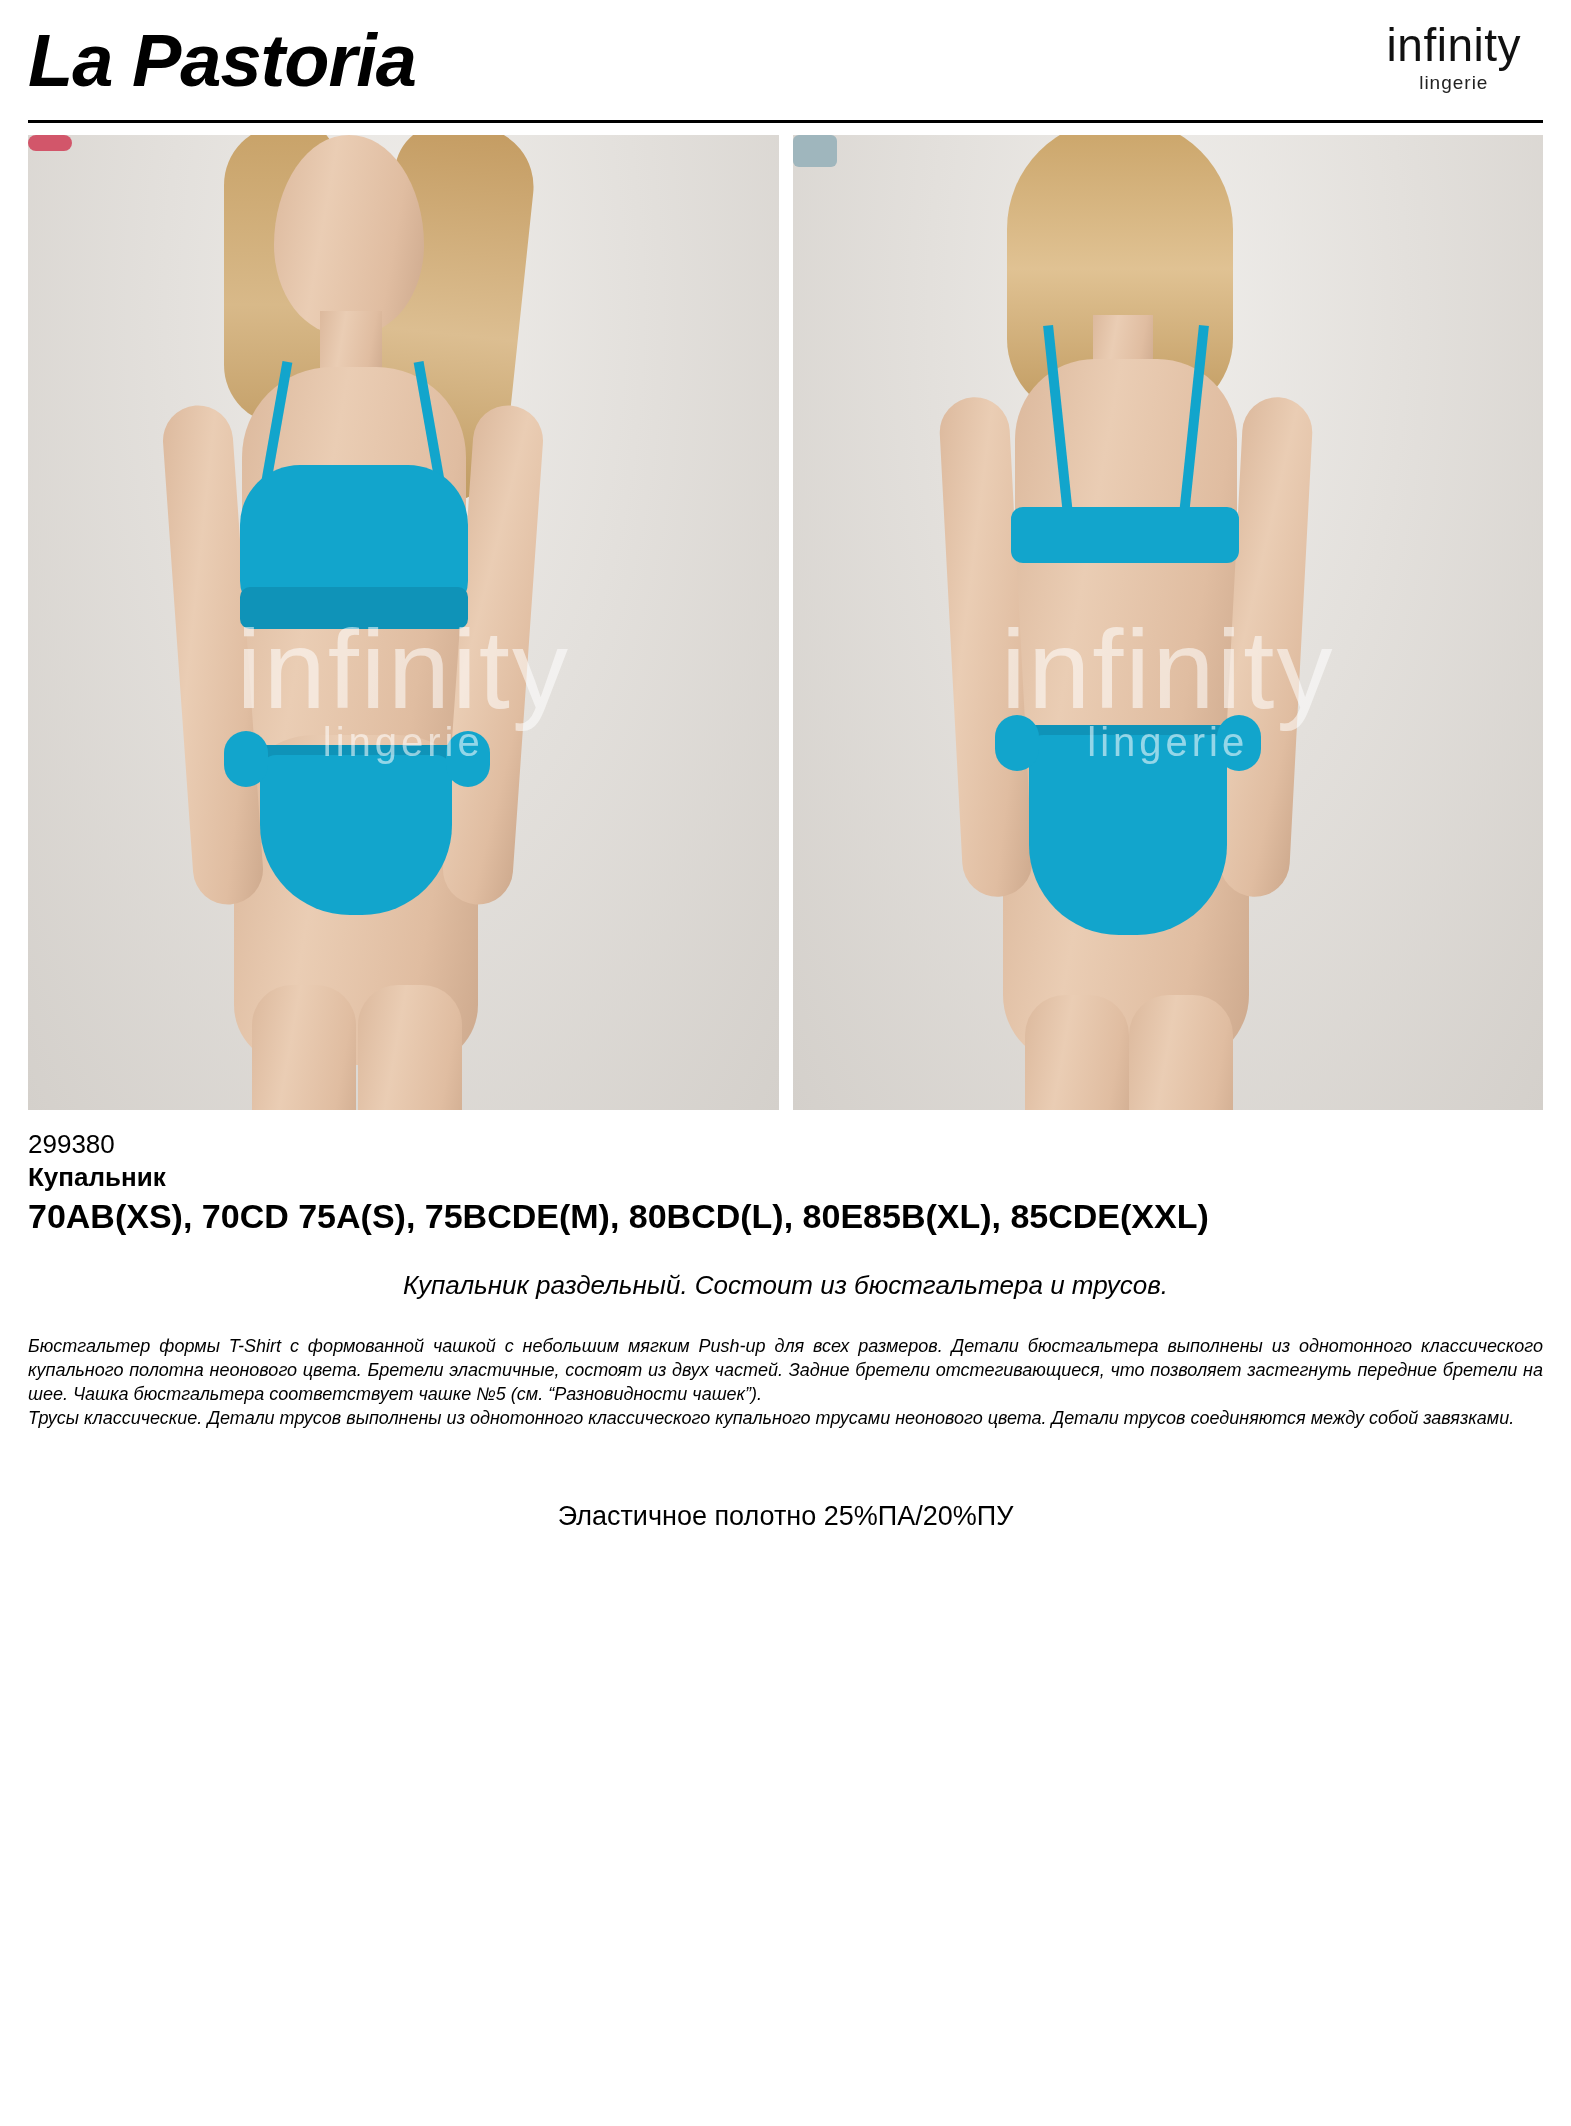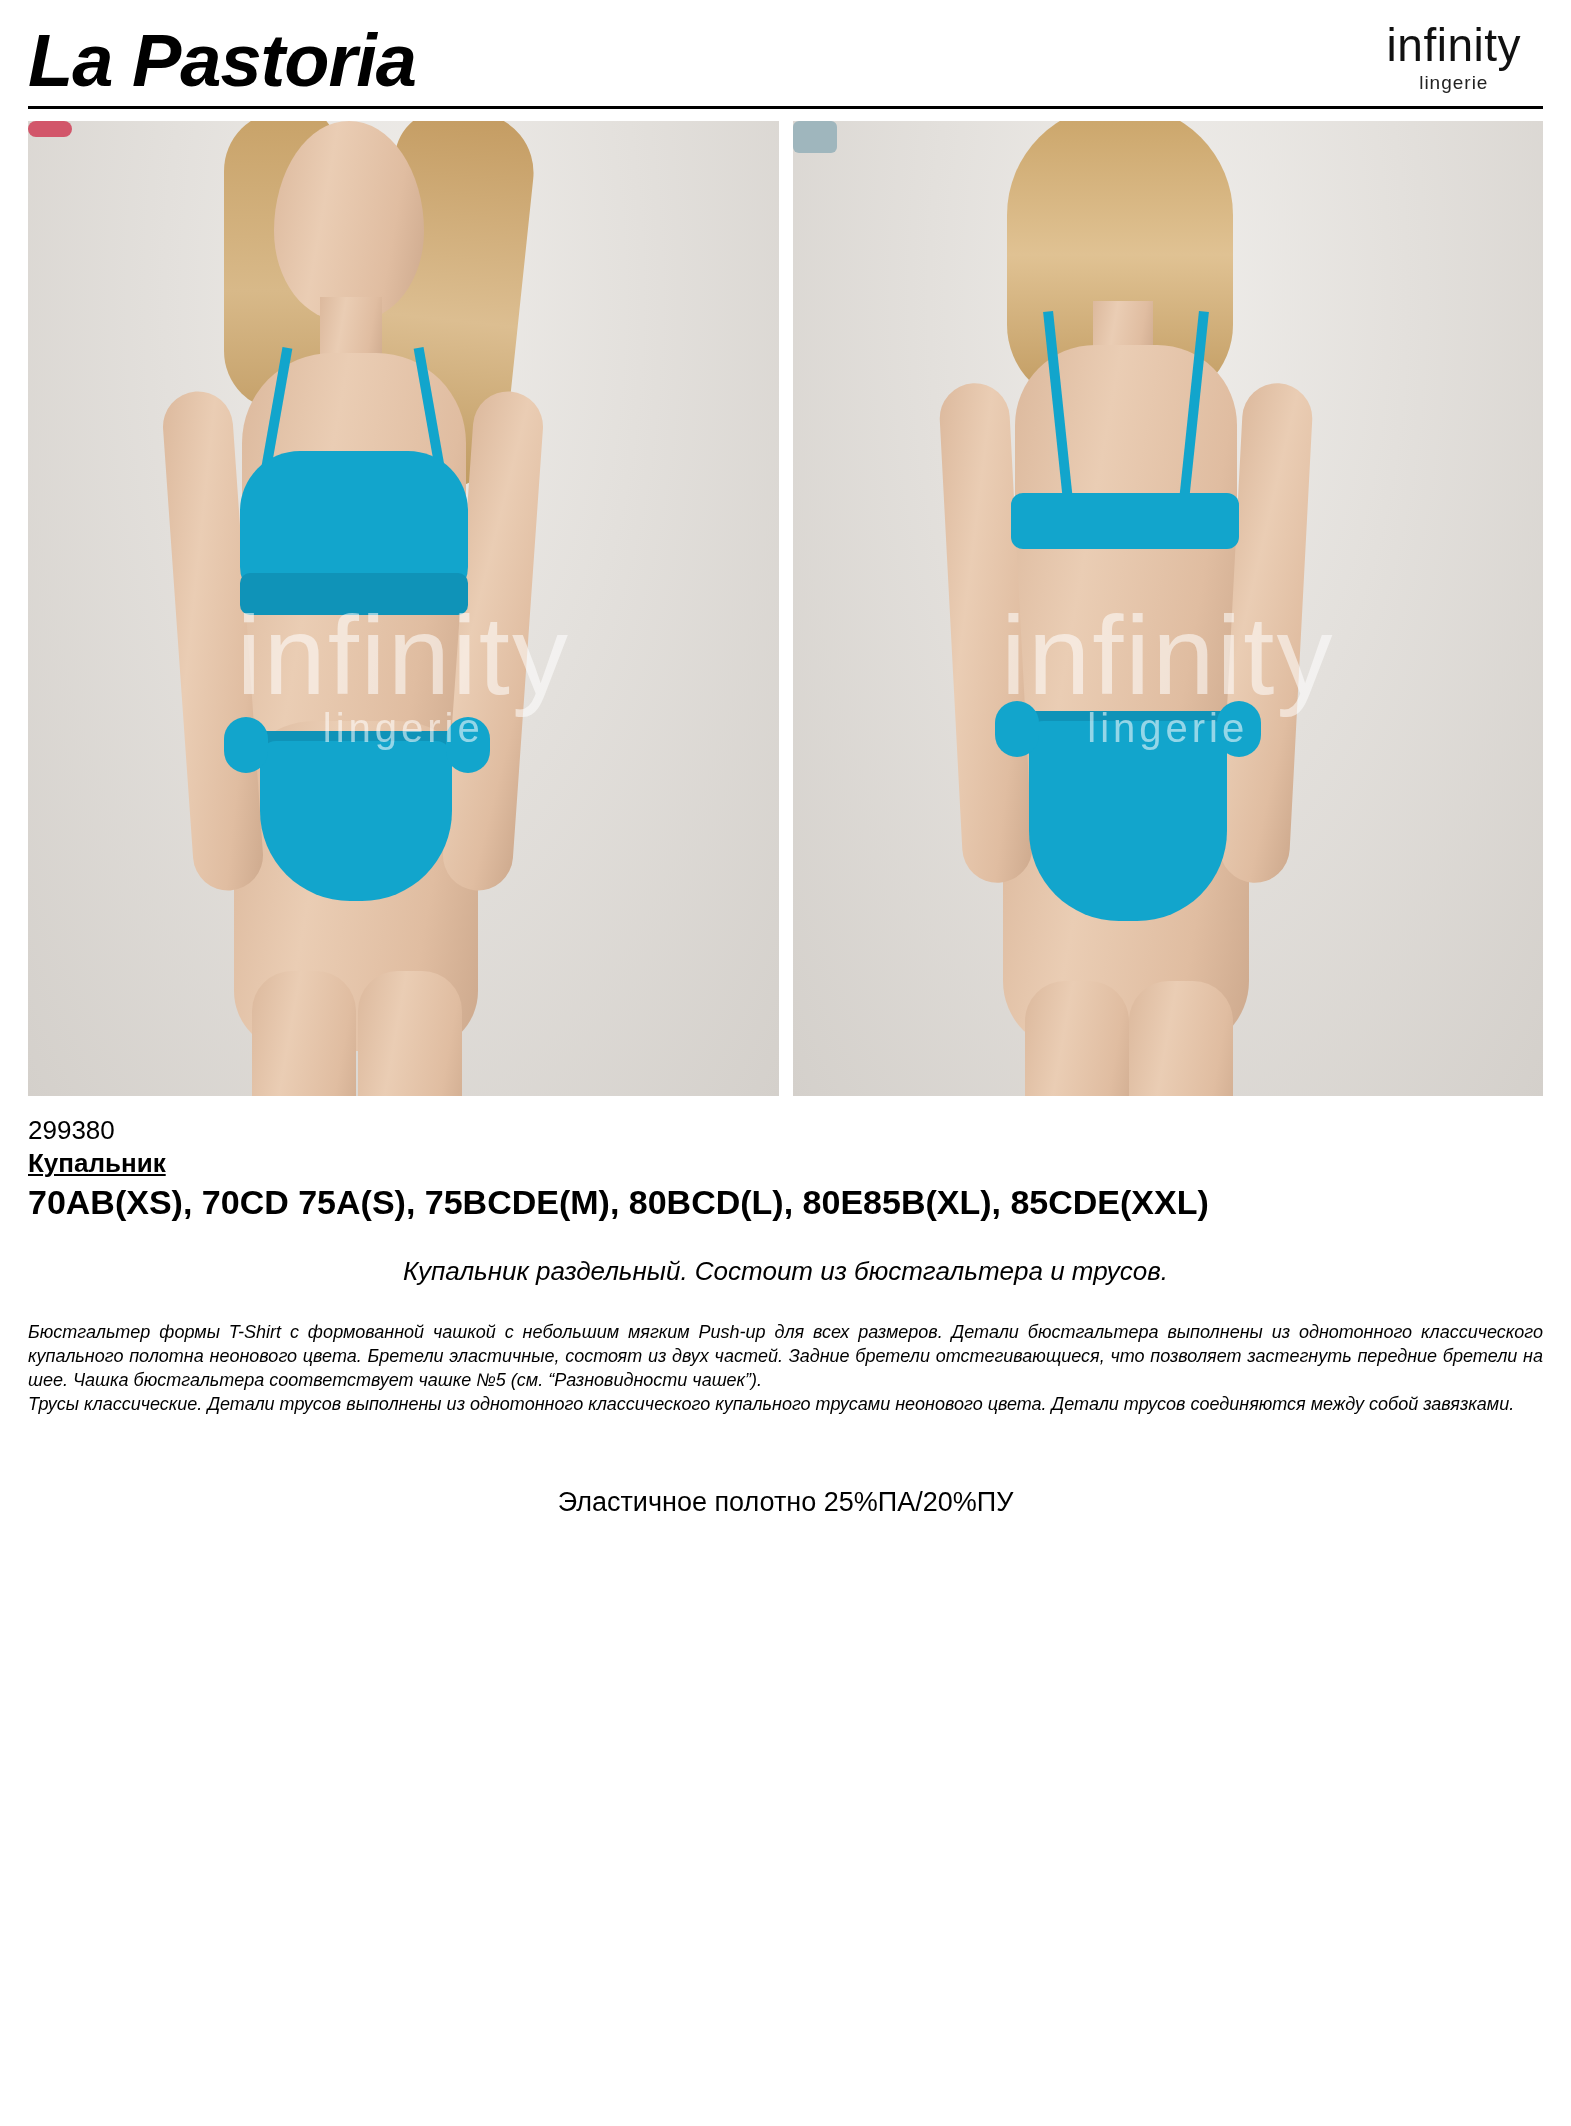--- a/index.html
+++ b/index.html
@@ -20,21 +20,21 @@
     box-sizing: border-box;
     padding: 22px 28px 0 28px;
     position: relative;
   }
 
   
   .header {
     display: flex;
     align-items: flex-end;
     justify-content: space-between;
-    padding-bottom: 8px;
+    padding-bottom: 22px;
   }
   .brand-title {
     font-size: 74px;
     font-weight: bold;
     font-style: italic;
     letter-spacing: -1px;
     line-height: 1;
     margin: 0;
     white-space: nowrap;
   }
@@ -208,21 +208,21 @@
   .b-bow-l { left: 202px; top: 580px; width: 44px; height: 56px; border-radius: 22px; }
   .b-bow-r { left: 424px; top: 580px; width: 44px; height: 56px; border-radius: 22px; }
 
   
   .info {
     margin-top: 18px;
     font-size: 26px;
     line-height: 1.28;
   }
   .article { font-weight: normal; font-size: 26px; }
-  .prod-type { font-weight: bold; font-size: 26px; text-decoration: underline; }
+  .prod-type { font-weight: bold; font-size: 26px; }
   .sizes { font-weight: bold; font-size: 34px; }
 
   .intro-italic {
     margin-top: 32px;
     font-style: italic;
     font-size: 26px;
     text-align: center;
   }
   .desc {
     margin-top: 34px;

